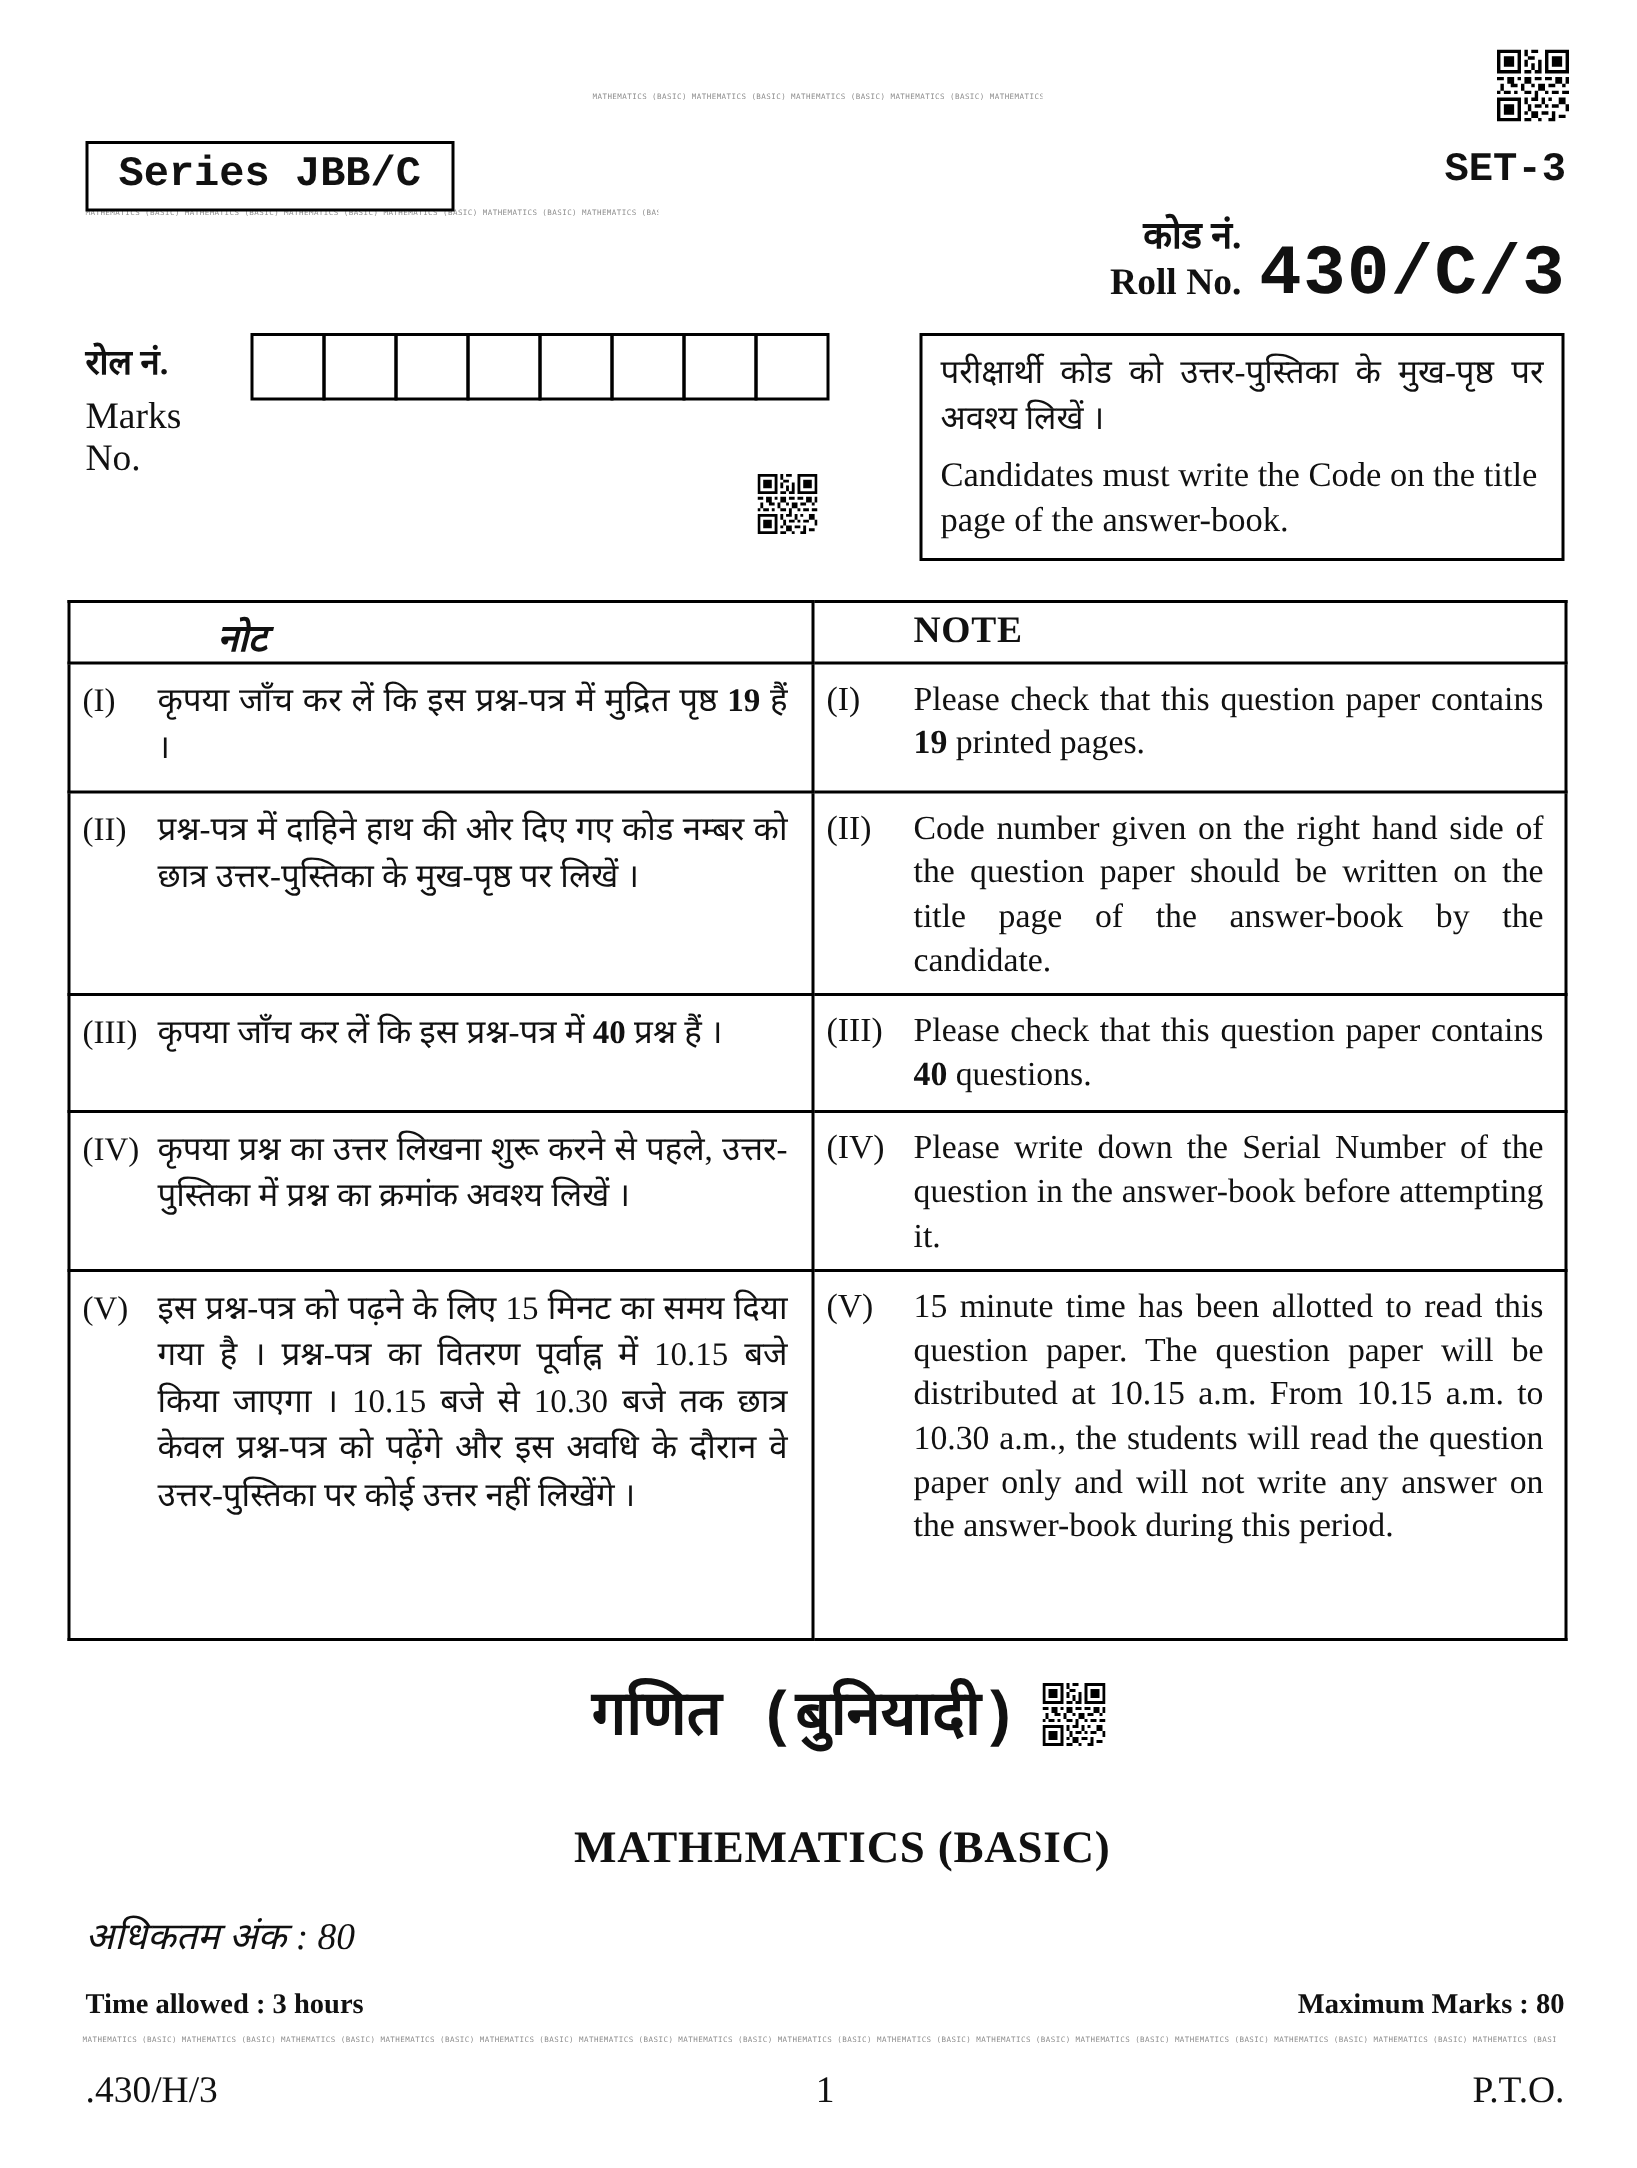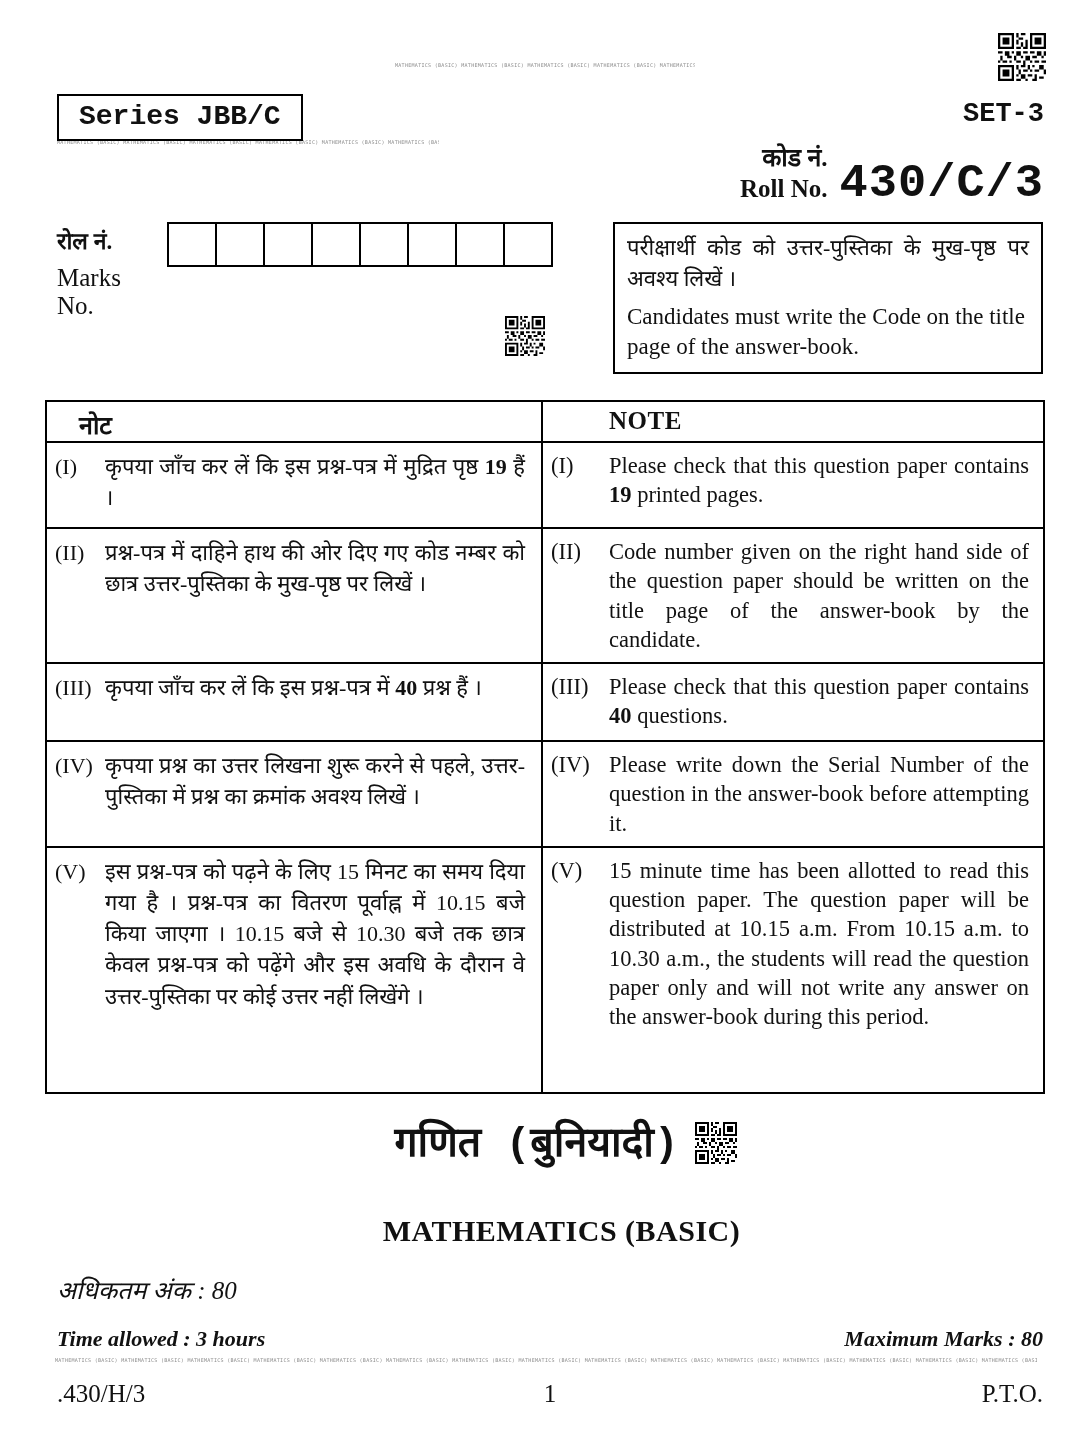--- a/index.html
+++ b/index.html
@@ -41,21 +41,21 @@
   .candidate-box { position:absolute; top:222px; left:613px; width:430px; border:2px solid #000; padding:9px 12px 10px; }
   .cb-hindi { font-size:22px; line-height:1.4; text-align:justify; }
   .cb-english { font-size:23px; line-height:1.32; margin-top:7px; text-align:left; }
 
   
   .note-table { position:absolute; top:400px; left:45px; width:998px; border-collapse:collapse; table-layout:fixed; }
   .note-table th, .note-table td { border:2px solid #000; vertical-align:top; }
   .note-table col.c-hi { width:496px; }
   .note-table col.c-en { width:502px; }
   th { text-align:left; font-size:25px; height:38px; padding-top:5px; }
-  .th-hindi { padding-left:32px; font-weight:bold; }
+  .th-hindi { padding-left:98px; font-weight:bold;font-style:italic; }
   .th-english { padding-left:66px; font-weight:bold; letter-spacing:.5px; }
   .cell { position:relative; padding:8px 10px 8px 0; }
   .num { position:absolute; left:8px; top:8px; width:54px; }
   .txt { text-align:justify; }
   .hcell { font-size:22px; line-height:1.42; }
   .hcell .txt { margin-left:58px; margin-right:6px; }
   .ecell { font-size:22.5px; line-height:1.3; }
   .ecell .txt { margin-left:66px; margin-right:4px; }
   tr.r0 td { height:86px; }
   tr.r1 td { height:124px; }
@@ -64,21 +64,21 @@
   tr.r4 td { height:246px; }
 
   
   .title-block { position:absolute; top:1112px; left:0; right:0; text-align:center; }
   .title-hindi { font-size:41px; font-weight:bold;padding-left:40px; }
   .title-english { margin-top:46px; font-size:30px; font-weight:bold; letter-spacing:.5px;padding-left:32px; }
 
   
   .meta { position:absolute; left:57px; right:48px; display:flex; justify-content:space-between; }
   .meta-hindi-row { top:1272px; font-style:italic; font-size:25px; }
-  .meta-english-row { top:1326px; font-style:italic; font-weight:bold; font-size:22px;text-align:right; }
+  .meta-english-row { top:1326px; font-weight:bold; font-size:19px;text-align:right; }
 
   
   .footer { position:absolute; top:1380px; left:57px; right:48px; font-size:25px; }
   .f-left { float:left; }
   .f-right { float:right; font-weight:normal;text-align:center; }
   .f-center { position:absolute; left:50%; transform:translateX(-50%); }
 </style>
 </head>
 <body>
 

